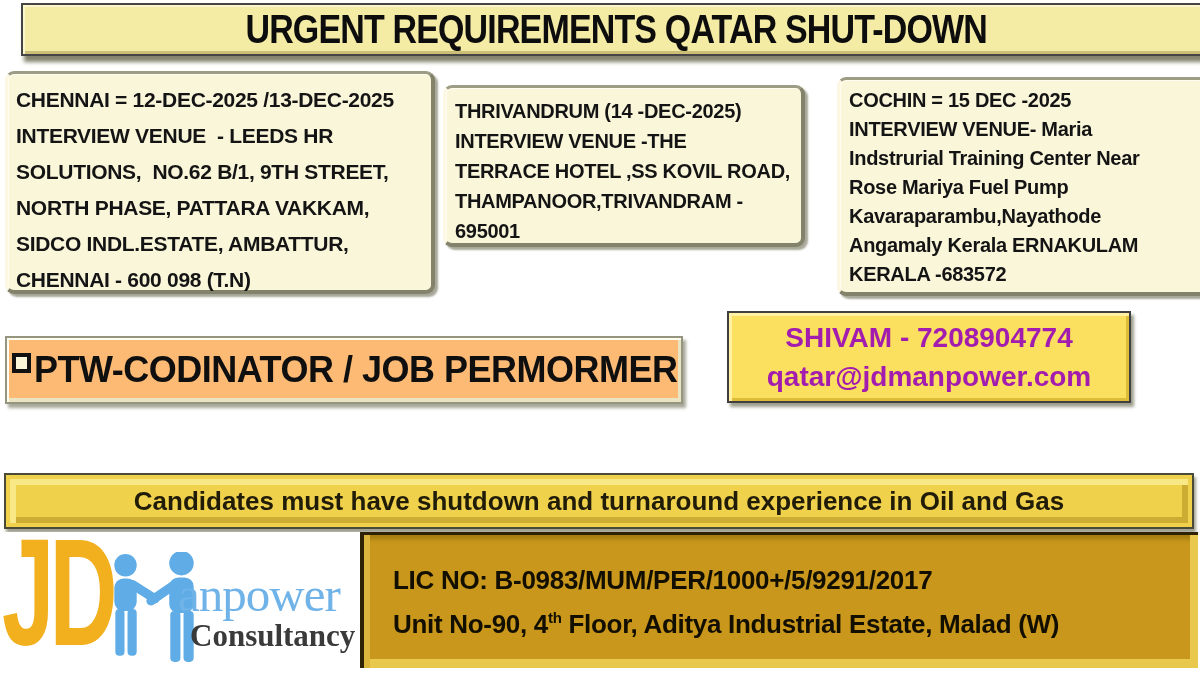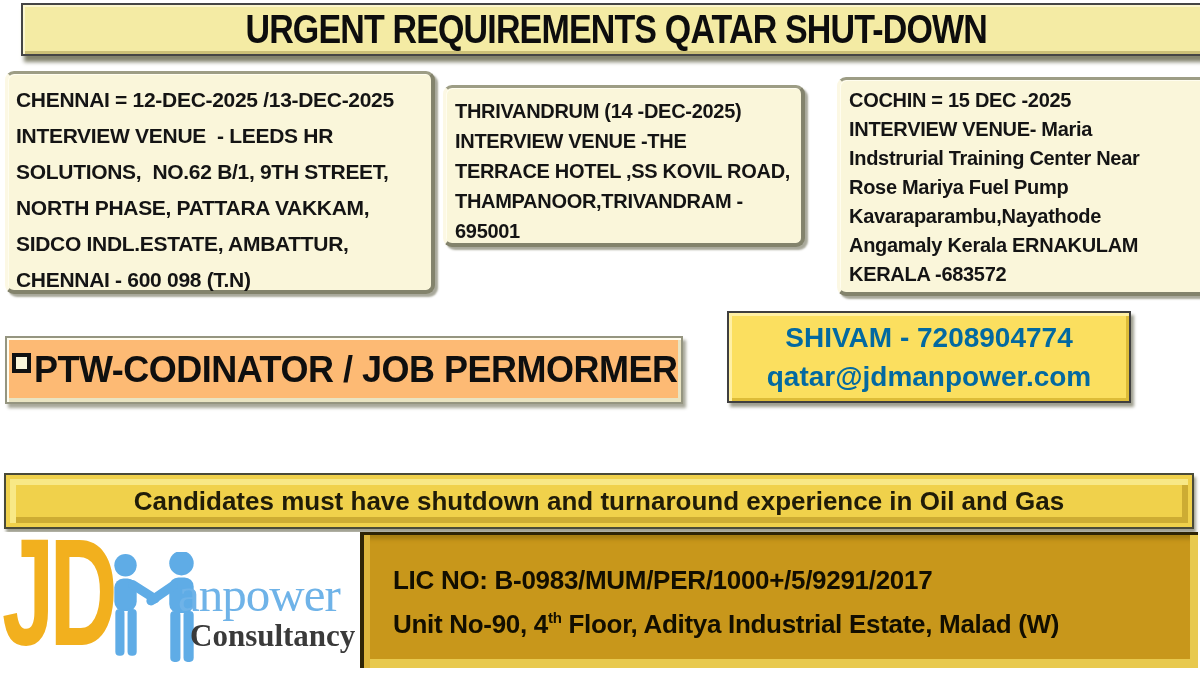--- a/index.html
+++ b/index.html
@@ -49,21 +49,21 @@
   }
   .ptw-label {
     font-size:36px; font-weight:bold; color:#0f0f0f; letter-spacing:-0.5px; white-space:nowrap;
   }
   
   .contact {
     position:absolute; left:727px; top:311px; width:404px; height:92px;
     background:#FBDF5F; border:2px solid #3f3f3f;
     box-shadow: inset 3px 3px 0 #FFF0A4, inset -3px -3px 0 #DDBC38, 3px 4px 3px #9F9F8F;
     display:flex; flex-direction:column; align-items:center; justify-content:center;
-    font-weight:bold; color:#0369a1;
+    font-weight:bold; color:#a21caf;
   }
   .contact-line { font-size:28px; line-height:39px; white-space:nowrap; }
   
   .bannerbar {
     position:absolute; left:4px; top:473px; width:1190px; height:56px;
     background:#F0D14B; border:2px solid #4a4a38;
     box-shadow: inset 0 0 0 4px #F0D14B, inset 6px 6px 0 4px #F8E886, inset -6px -6px 0 4px #CDAC33, 2px 4px 3px #A0A090;
     display:flex; align-items:center; justify-content:center;text-align:right;
   }
   .banner-text { font-size:26px; font-weight:bold; color:#201c08; white-space:nowrap; }

